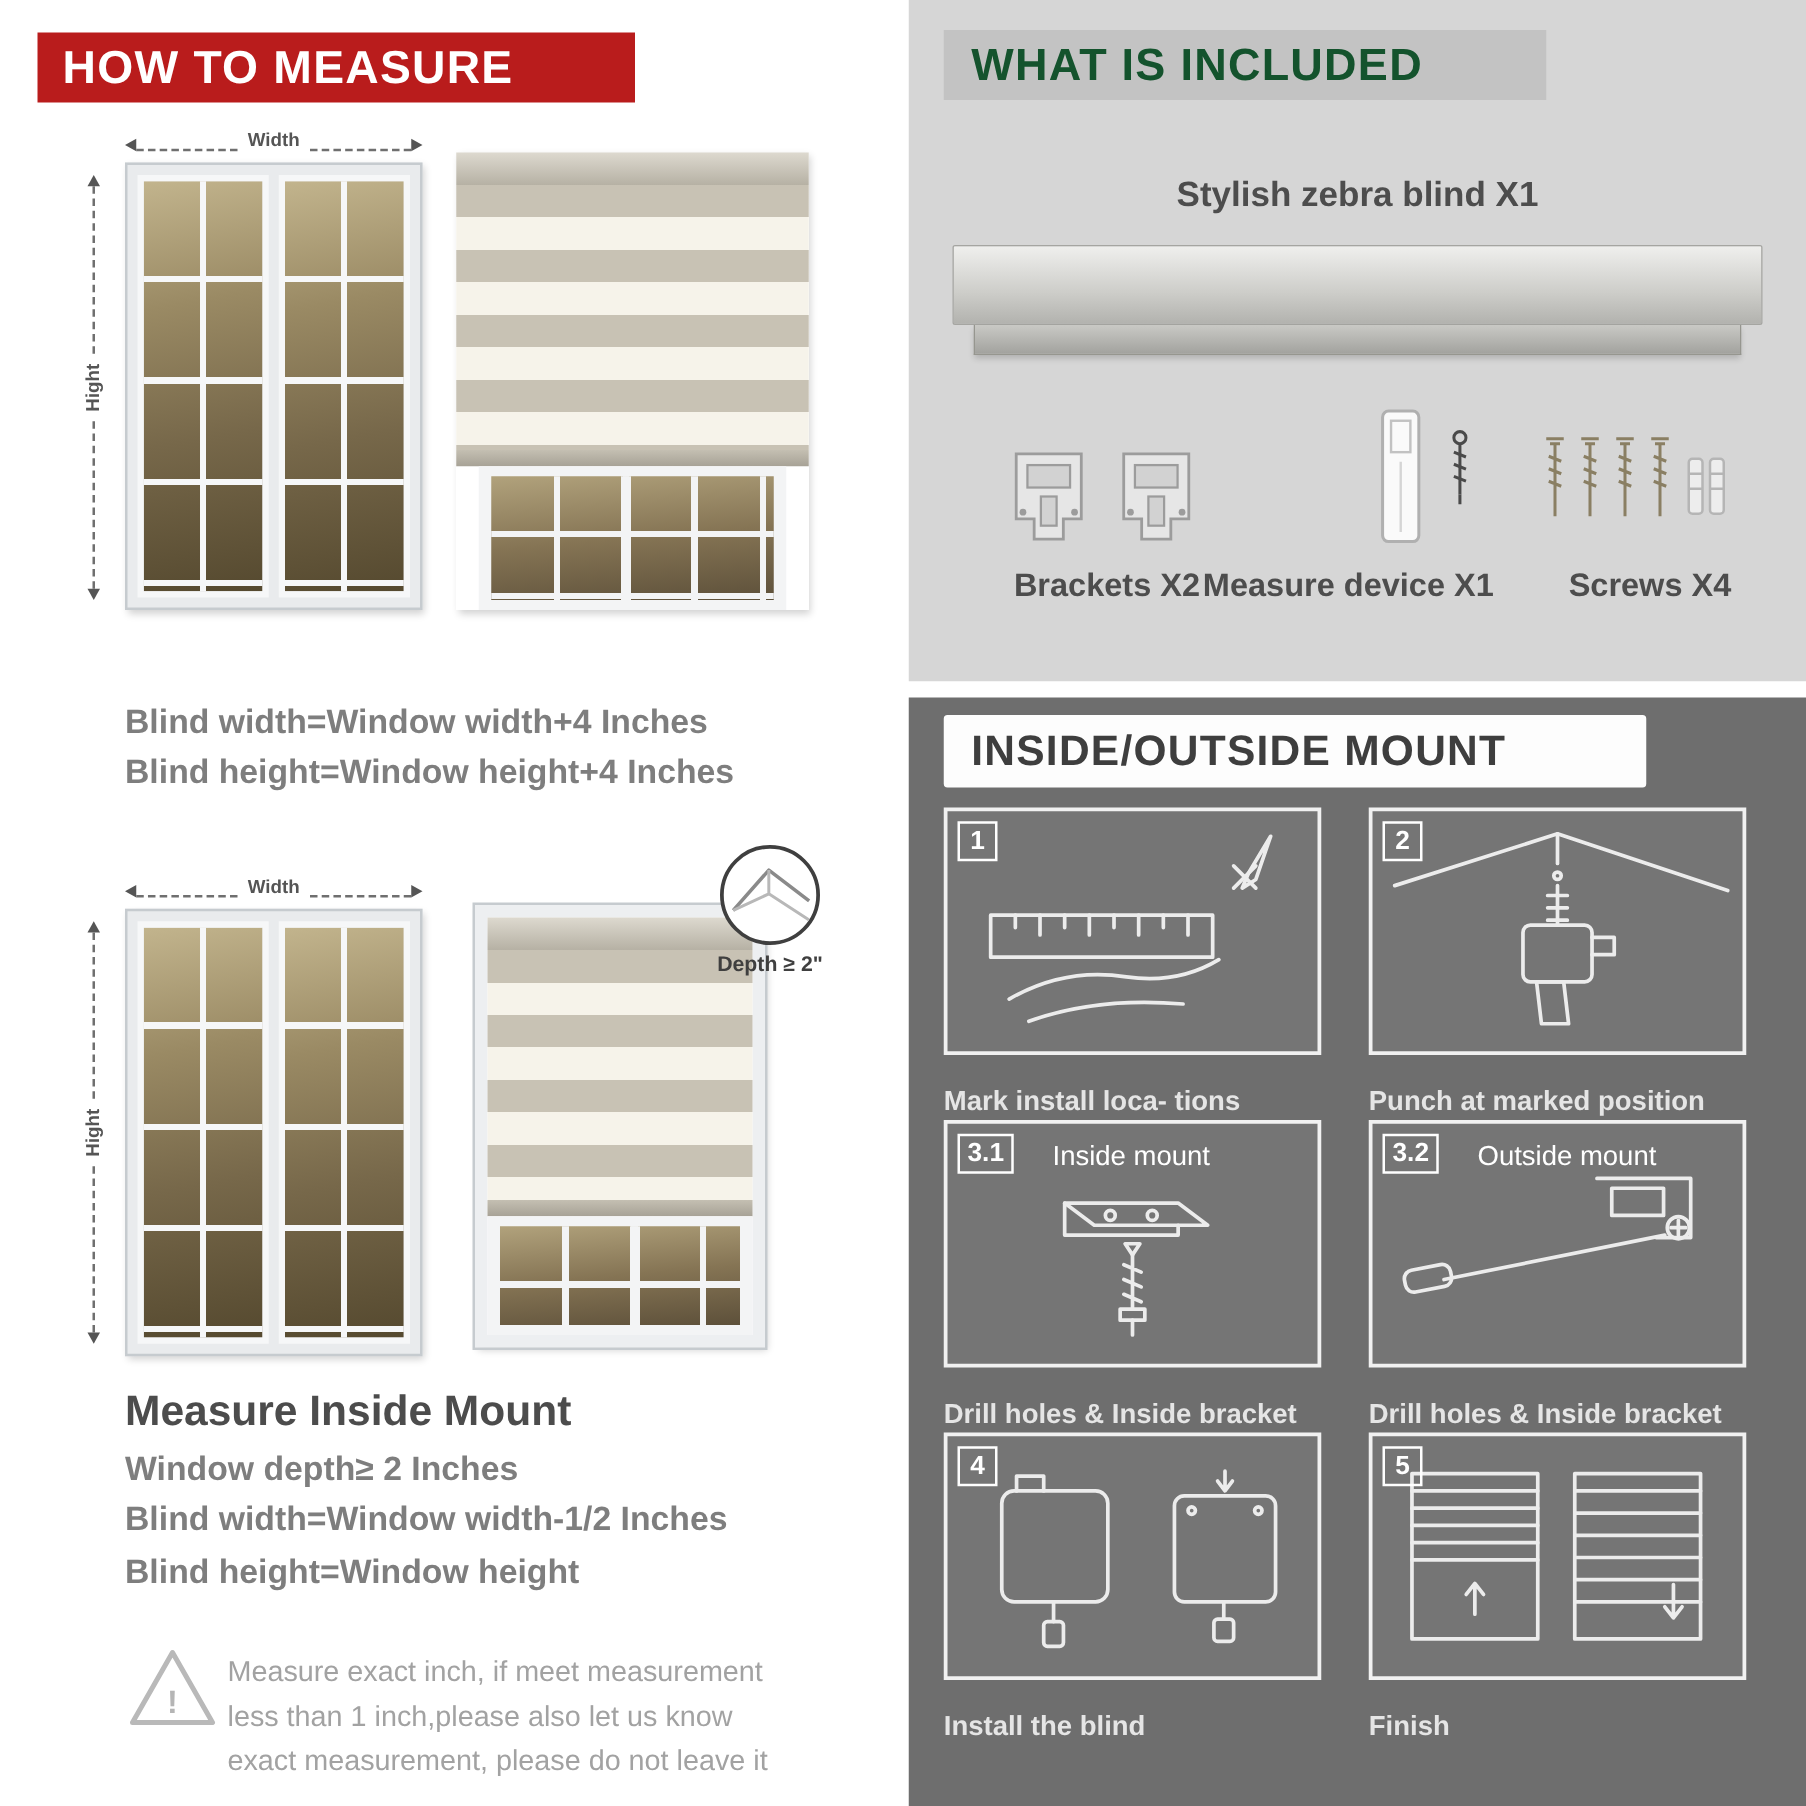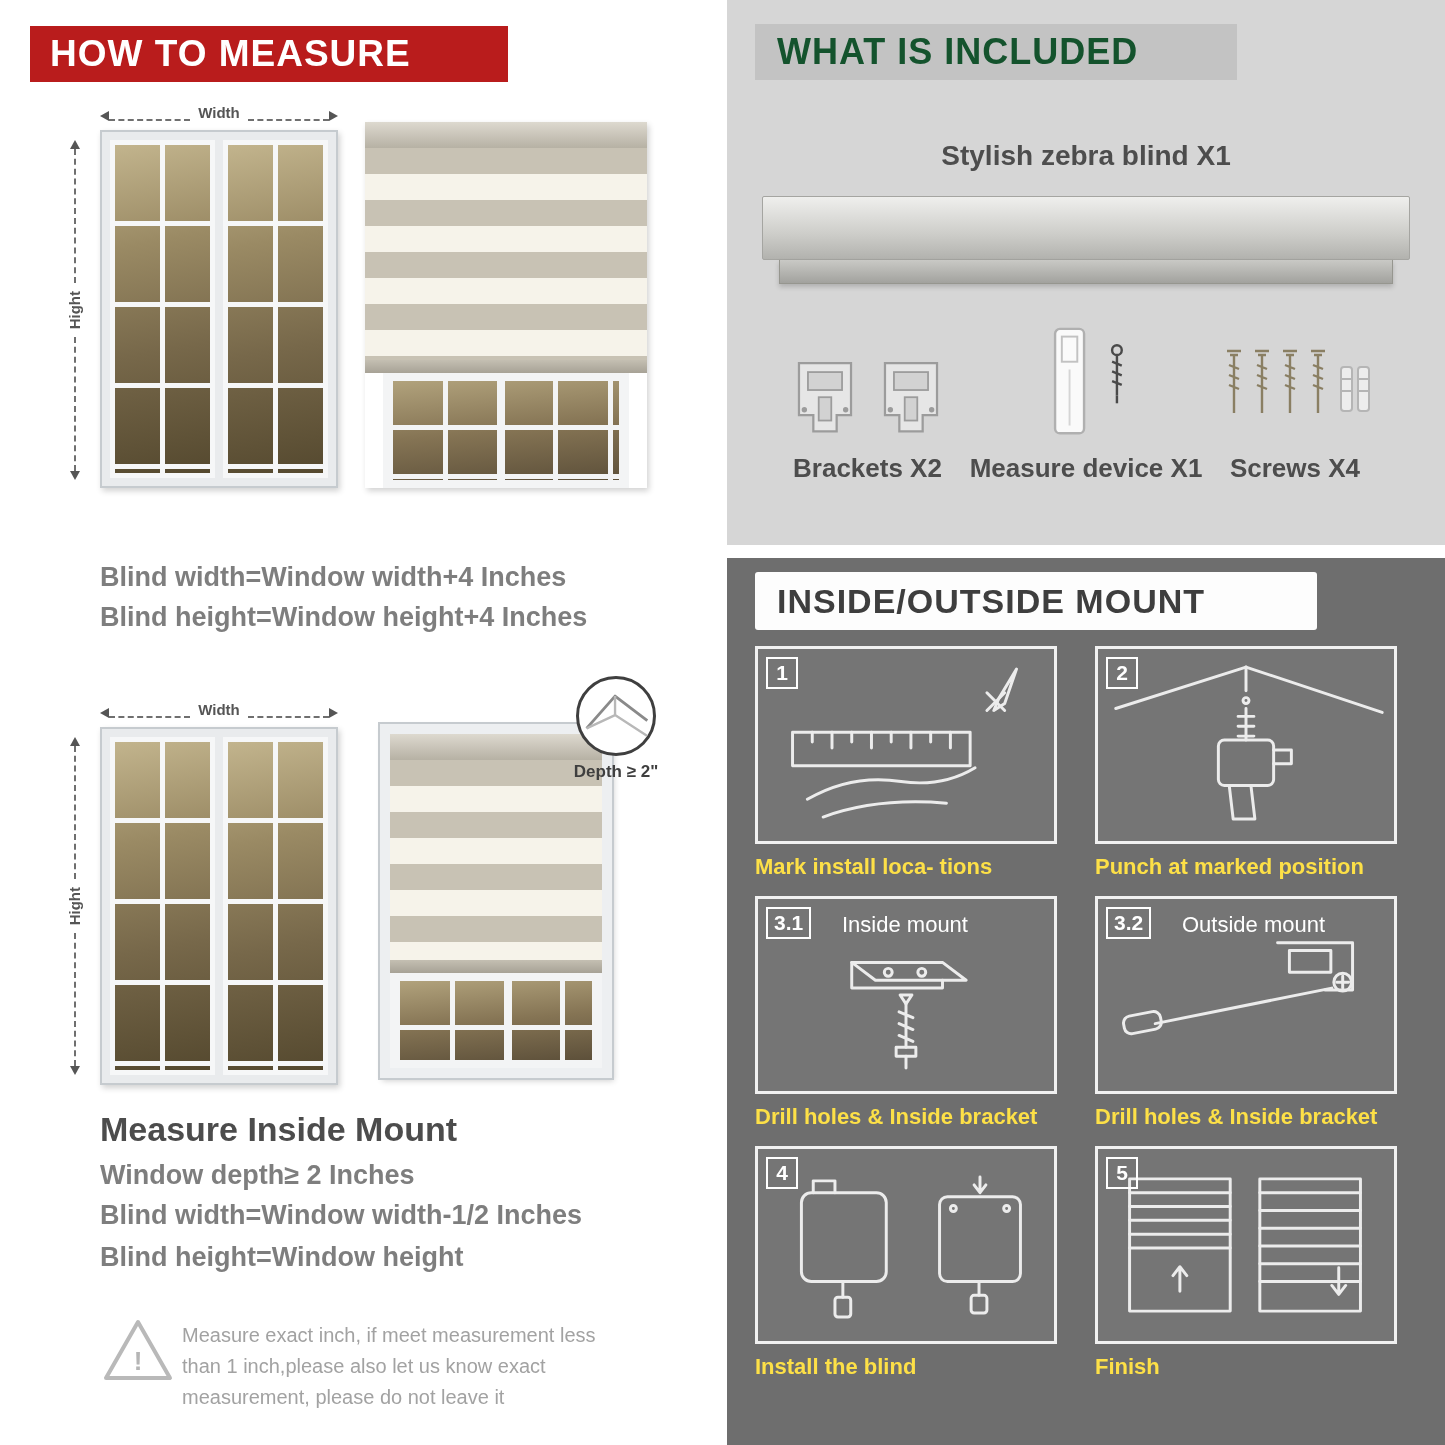--- a/index.html
+++ b/index.html
@@ -52,49 +52,49 @@
   .blind2{display:flex;flex-direction:column;border:10px solid #edeff1;outline:2px solid #c6cbcf;
     background:#fff;box-shadow:2px 3px 6px rgba(0,0,0,.18)}
   .blind2 .b-stripes{height:200px}
   .blind2 .mini-win{flex:1}
 
   .callout{text-align:center;width:120px}
   .c-circle{width:80px;height:80px;border-radius:50%;border:3px solid #3f3f3f;background:#fff;
     margin:0 auto;overflow:hidden}
   .c-label{margin-top:6px;font-size:17px;font-weight:bold;color:#3f3f3f;white-space:nowrap}
 
-  .warn-text{font-size:20px;color:#a2a2a2;line-height:1.55}
+  .warn-text{font-size:23px;color:#a2a2a2;line-height:1.55}
   .warn-glyph{position:absolute;left:31px;top:30px;width:14px;text-align:center;
     color:#b5b5b5;font-weight:bold;font-size:26px}
 
   
   .included{left:727px;top:0;width:718px;height:545px;background:#d6d6d6}
   .banner-inc{left:28px;top:24px;width:482px;height:56px;background:#c3c3c3;color:#14532d;
     font-size:36px;font-weight:bold;line-height:56px;padding-left:22px;letter-spacing:1px}
   .blabel{left:0;top:140px;width:100%;text-align:center;font-size:28px;font-weight:bold;color:#4d4d4d}
   .rail-main{left:35px;top:196px;width:648px;height:64px;border:1px solid #a5a5a1;border-radius:2px;
     background:linear-gradient(180deg,#efefed,#cdcdc9 60%,#b2b2ae)}
   .rail-lip{left:52px;top:260px;width:614px;height:24px;border:1px solid #96968f;border-top:none;
     background:linear-gradient(180deg,#c9c9c5,#a2a29e);box-shadow:0 3px 5px rgba(0,0,0,.18)}
   .item{position:absolute;top:322px;height:162px;display:flex;flex-direction:column;
-    align-items:center;justify-content:flex-end;gap:12px}
+    align-items:flex-end;justify-content:flex-end;gap:12px}
   .item .ic{display:flex;gap:16px;align-items:flex-end;flex:1;justify-content:center}
   .item .lbl{font-size:26px;font-weight:bold;color:#4d4d4d;white-space:nowrap}
 
   
   .mount{left:727px;top:558px;width:718px;height:887px;background:#6e6e6e}
   .banner-mnt{left:28px;top:14px;width:562px;height:58px;background:#fdfdfd;color:#3e3e3e;
     font-size:34px;font-weight:bold;line-height:58px;padding-left:22px;border-radius:3px;letter-spacing:1px}
   .step{position:absolute;width:302px}
   .panel{height:198px;border:3px solid #f1f1f1;background:#757575;position:relative;overflow:hidden}
   .badge{position:absolute;top:8px;left:8px;min-width:32px;height:32px;border:2px solid #fff;
     color:#fff;font-weight:bold;font-size:21px;display:flex;align-items:center;justify-content:center;
     padding:0 6px;z-index:2}
   .plabel{position:absolute;top:13px;left:84px;color:#fff;font-weight:normal;font-size:22px;z-index:2}
-  .caption{margin-top:10px;color:#fde047;font-weight:bold;font-size:22px}
+  .caption{margin-top:24px;color:#e5e5e5;font-weight:bold;font-size:22px}
   .art{position:absolute;inset:0;width:100%;height:100%}
   .art path,.art rect,.art circle,.art line{stroke:#ececec;fill:none;stroke-width:3;
     stroke-linecap:round;stroke-linejoin:round}
 </style>
 </head>
 <body>
 
 <section class="abs" style="left:0;top:0;width:710px;height:1445px">
 
   <div class="abs banner-left">

